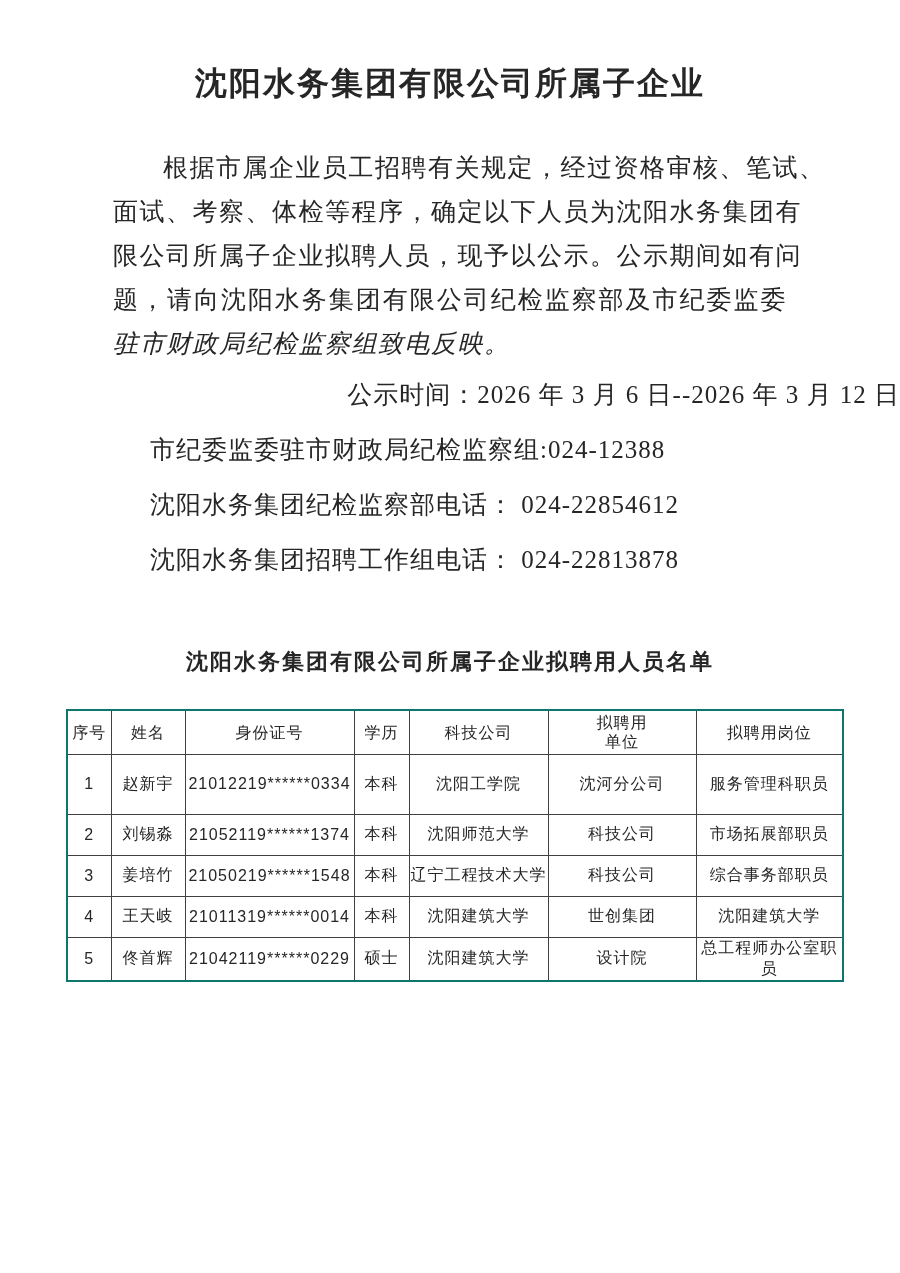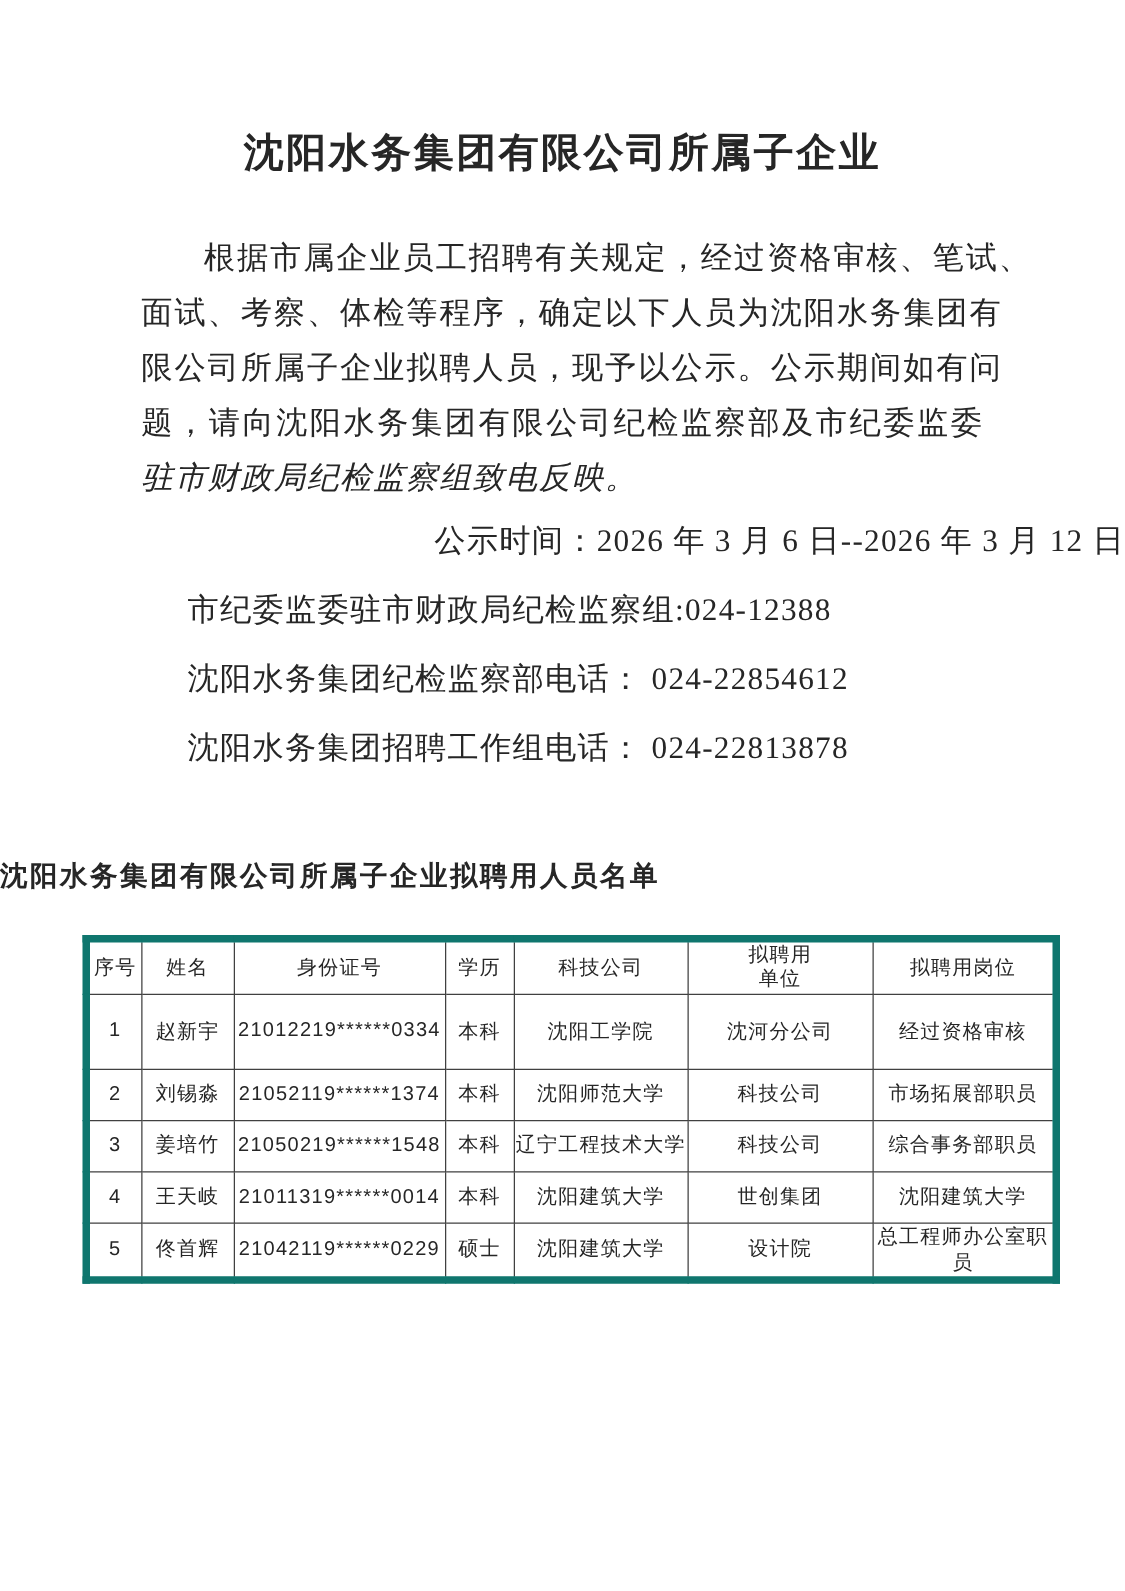--- a/index.html
+++ b/index.html
@@ -13,21 +13,21 @@
     overflow: hidden;
   }
   .doc-title {
     margin: 0;
     text-align: center;
     font-size: 32px;
     font-weight: bold;
     letter-spacing: 2px;
     line-height: 38px;
   }
-  .doc-title.t1 { padding-top: 103px; }
+  .doc-title.t1 { padding-top: 64px; }
   .doc-title.t2 { margin-top: 28px; }
   .para {
     width: 674px;
     margin: 44px 0 0 113px;
     font-size: 25px;
     letter-spacing: 1.5px;
   }
   .pline {
     line-height: 44px;
     height: 44px;
@@ -41,32 +41,32 @@
   .info {
     margin-left: 150px;
     margin-top: 28px;
     font-size: 25px;
     letter-spacing: 1px;
     line-height: 27px;
   }
   .info.first { margin-top: 15px; text-align: right; }
   .table-title {
     margin-top: 76px;
-    text-align: left;
+    text-align: center;
     font-size: 22px;
     font-weight: bold;
     letter-spacing: 2px;
     line-height: 26px;
   }
   table.roster {
     margin: 34px 0 0 66px;
     width: 776px;
     border-collapse: collapse;
     table-layout: fixed;
-    border: 6px solid #0f766e;
+    border: 2px solid #0f766e;
   }
   table.roster th, table.roster td {
     border: 1px solid #404040;
     text-align: center;
     vertical-align: middle;
     padding: 0;
     font-size: 16px;
     font-weight: normal;
     letter-spacing: 1px;
     overflow: hidden;
@@ -129,21 +129,21 @@
       </tr>
     </thead>
     <tbody>
       <tr class="tall">
         <td class="numeric">1</td>
         <td>赵新宇</td>
         <td class="numeric">21012219******0334</td>
         <td>本科</td>
         <td>沈阳工学院</td>
         <td>沈河分公司</td>
-        <td>经过资格审核</td>
+        <td>服务管理科职员</td>
       </tr>
       <tr>
         <td class="numeric">2</td>
         <td>刘锡淼</td>
         <td class="numeric">21052119******1374</td>
         <td>本科</td>
         <td>沈阳师范大学</td>
         <td>科技公司</td>
         <td>市场拓展部职员</td>
       </tr>

